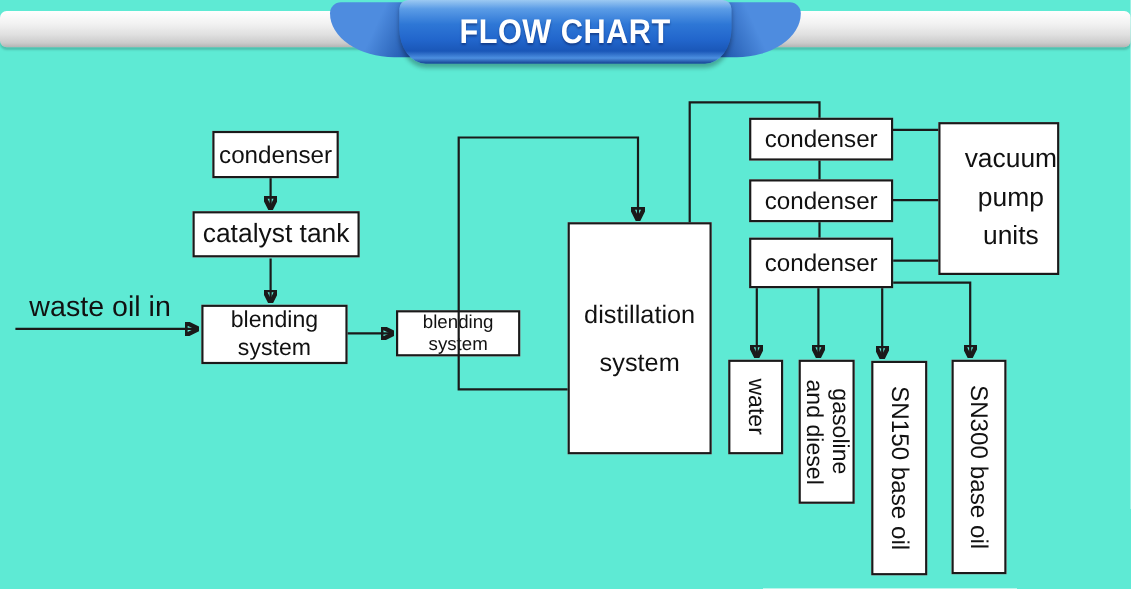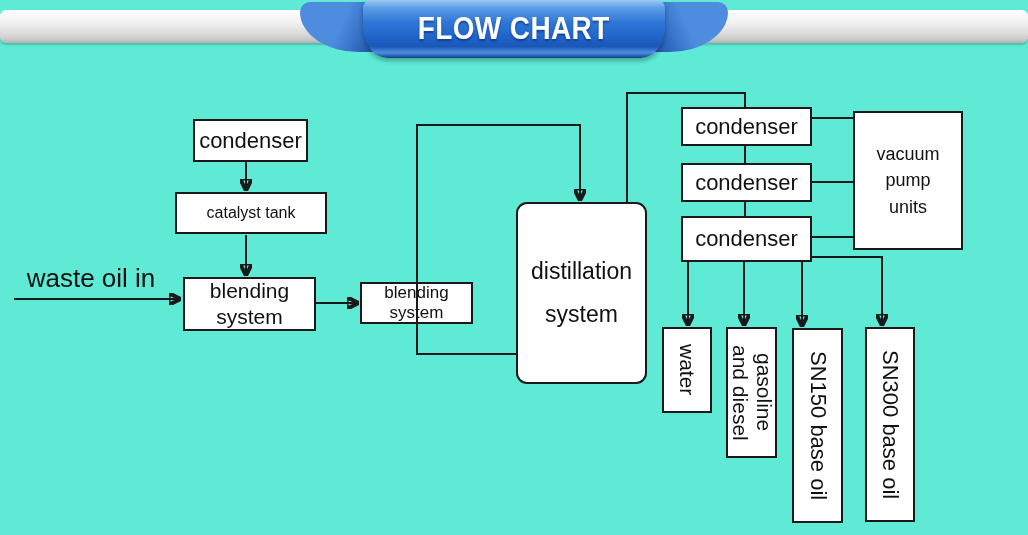--- a/index.html
+++ b/index.html
@@ -35,28 +35,28 @@
     text-shadow:0 2px 2px rgba(10,30,90,.5);
   }
   
   .node{
     position:absolute;box-sizing:border-box;border:2px solid #1a1a1a;background:#fff;
     display:flex;align-items:center;justify-content:center;text-align:center;z-index:5;
   }
   .node .label{white-space:pre-line;}
   .vert .label{writing-mode:vertical-rl;white-space:pre-line;}
   #n-catalyst{left:193px;top:119px;width:115px;height:43px;font-size:22px;}
-  #n-catalyst-tank{left:175px;top:192px;width:152px;height:42px;font-size:16px;}
+  #n-catalyst-tank{left:175px;top:192px;width:152px;height:42px;font-size:24px;}
   #n-blending{left:183px;top:277px;width:133px;height:54px;font-size:21px;line-height:1.22;}
   #n-heating{left:360px;top:282px;width:113px;height:42px;font-size:17px;line-height:1.18;}
-  #n-distillation{left:516px;top:202px;width:131px;height:182px;font-size:23px;line-height:1.85;border-radius:11px;}
+  #n-distillation{left:516px;top:202px;width:131px;height:211px;font-size:23px;line-height:1.85;}
   #n-condenser-1{left:681px;top:107px;width:131px;height:39px;font-size:22px;}
   #n-condenser-2{left:681px;top:163px;width:131px;height:39px;font-size:22px;}
   #n-condenser-3{left:681px;top:216px;width:131px;height:46px;font-size:22px;}
-  #n-vacuum{left:853px;top:111px;width:110px;height:139px;font-size:18px;line-height:1.45;}
+  #n-vacuum{left:853px;top:111px;width:110px;height:139px;font-size:24px;line-height:1.45;justify-content:flex-end;}
   #n-water{left:662px;top:327px;width:50px;height:86px;font-size:21px;}
   #n-gasoline{left:726px;top:327px;width:51px;height:131px;font-size:21px;line-height:1.15;}
   #n-sn150{left:792px;top:328px;width:51px;height:195px;font-size:22px;}
   #n-sn300{left:865px;top:327px;width:50px;height:195px;font-size:22px;}
   .floating-label{
     position:absolute;left:25px;top:263px;width:132px;text-align:center;
     font-size:26px;z-index:5;
   }
   
   .wires{position:absolute;left:0;top:0;z-index:6;pointer-events:none;}

